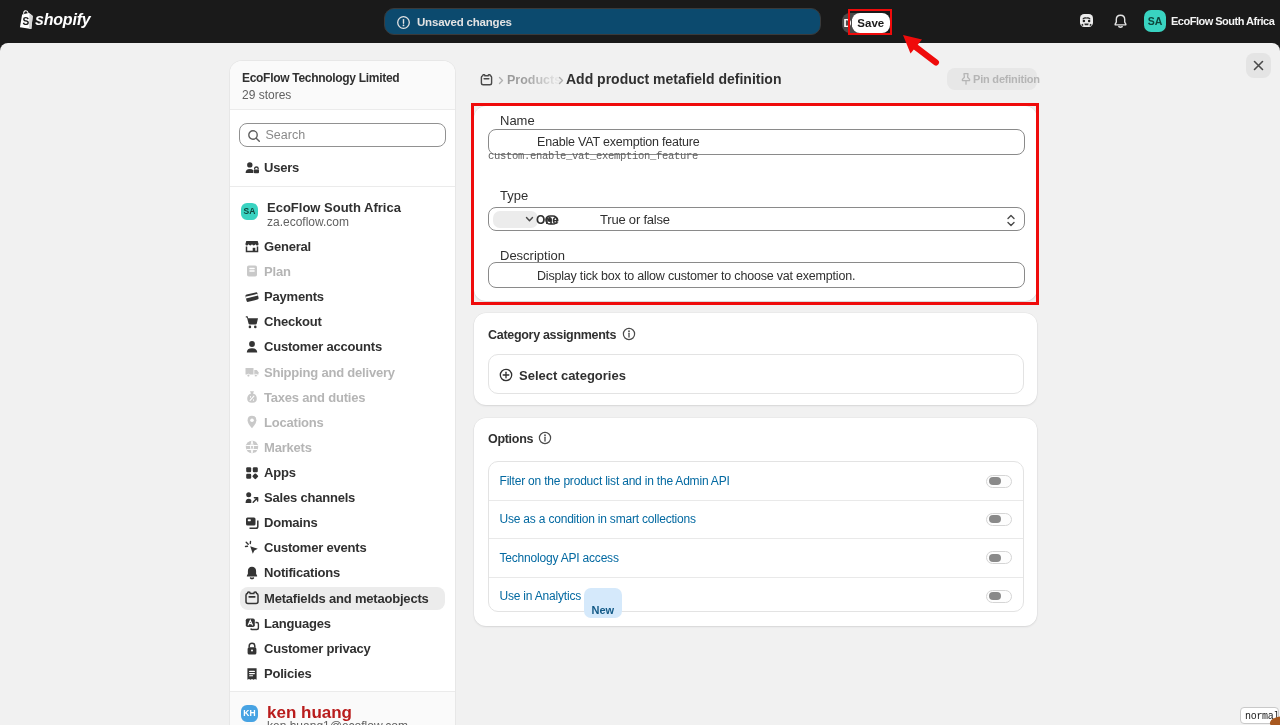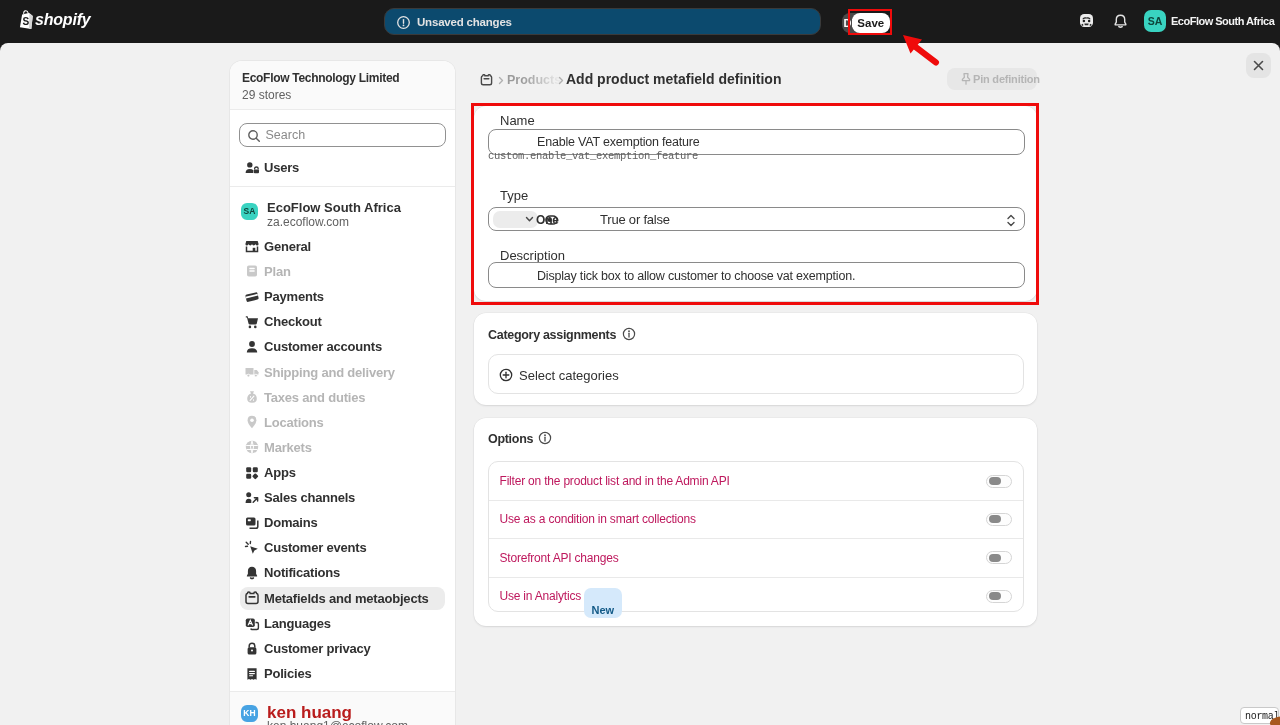--- a/index.html
+++ b/index.html
@@ -58,21 +58,21 @@
   .inp { position:absolute; left:14px; width:537px; height:26px; border:1px solid #8a8a8a; border-radius:8px; background:#fff; }
   .inp span { position:absolute; left:12px; top:5.5px; font-size:12.5px; color:#303030; white-space:nowrap; letter-spacing:-0.2px;margin-left:36px; }
   .h2 { position:absolute; left:14px; font-size:12.5px; font-weight:700; color:#303030; letter-spacing:-0.3px; }
   .ibox { position:absolute; left:14px; width:535.5px; border:1px solid #e3e3e3; border-radius:10px; background:#fff; }
 
   
   #redrect { position:absolute; left:470.5px; top:59.5px; width:568px; height:202px; border:3px solid #ef0b0b; }
 
   
   .orow { position:absolute; left:10.5px; right:10.5px; height:38.4px; }
-  .orow .lb { position:absolute; left:0; top:12.5px; font-size:12px; color:#be185d; white-space:nowrap; letter-spacing:-0.2px; }
+  .orow .lb { position:absolute; left:0; top:12.5px; font-size:12px; color:#0369a1; white-space:nowrap; letter-spacing:-0.2px; }
   .odiv { position:absolute; left:0; right:0; height:1px; background:#e9e9e9; }
   .tog { position:absolute; right:0; top:13px; width:26px; height:13px; border:1px solid #d5d5d5; border-radius:7px; background:#fdfdfd; }
   .tog i { position:absolute; left:1.5px; top:1.5px; width:12px; height:8px; border-radius:4.5px; background:#8a8a8a; }
   .badge { position:absolute; left:84px; top:11.5px; height:14px; padding:15px 8px; background:#d5e9fb; border-radius:7px; color:#135a87; font-size:11px; font-weight:700; line-height:14px; }
 
   #normalbox { position:absolute; left:1240px; top:706.5px; width:39px; height:17.5px; background:#fff; border:1px solid #c9c9c9; border-radius:4px; z-index:60; }
   #normalbox span { position:absolute; left:4px; top:3px; font-family:"Liberation Mono", monospace; font-size:10px; color:#1a1a1a; letter-spacing:-0.3px; }
   svg { display:block; }
 </style>
 </head>
@@ -351,21 +351,21 @@
           <circle cx="7" cy="7" r="5.6" fill="none" stroke="#4a4a4a" stroke-width="1.2"></circle>
           <line x1="7" y1="6.2" x2="7" y2="10" stroke="#4a4a4a" stroke-width="1.3" stroke-linecap="round"></line>
           <circle cx="7" cy="4.2" r="0.9" fill="#4a4a4a"></circle>
         </svg>
       <div class="ibox" style="top:41.5px;height:40px">
         <svg class="abs" style="left:10px;top:13px" width="14" height="14" viewBox="0 0 14 14">
             <circle cx="7" cy="7" r="5.7" fill="none" stroke="#303030" stroke-width="1.3"></circle>
             <line x1="7" y1="4.2" x2="7" y2="9.8" stroke="#303030" stroke-width="1.3" stroke-linecap="round"></line>
             <line x1="4.2" y1="7" x2="9.8" y2="7" stroke="#303030" stroke-width="1.3" stroke-linecap="round"></line>
           </svg>
-        <span class="abs" style="left:30px;top:13px;font-size:13px;font-weight:400;color:#303030;position:absolute">Select categories</span>
+        <span class="abs" style="left:30px;top:13px;font-size:13px;font-weight:700;color:#303030;position:absolute">Select categories</span>
       </div>
     </div>
 
     <div class="card" id="card3">
       <div class="h2" style="top:13.5px">Options</div>
       <svg class="abs" style="left:64px;top:13px" width="14" height="14" viewBox="0 0 14 14">
           <circle cx="7" cy="7" r="5.6" fill="none" stroke="#4a4a4a" stroke-width="1.2"></circle>
           <line x1="7" y1="6.2" x2="7" y2="10" stroke="#4a4a4a" stroke-width="1.3" stroke-linecap="round"></line>
           <circle cx="7" cy="4.2" r="0.9" fill="#4a4a4a"></circle>
         </svg>
@@ -378,21 +378,21 @@
           </div>
         <div class="odiv" style="top:38.4px"></div>
         <div class="orow" style="top:38.4px">
             <span class="lb">Use as a condition in smart collections</span>
             <div class="tog">
               <i></i>
             </div>
           </div>
         <div class="odiv" style="top:76.8px"></div>
         <div class="orow" style="top:76.8px">
-            <span class="lb">Storefront API changes</span>
+            <span class="lb">Technology API access</span>
             <div class="tog">
               <i></i>
             </div>
           </div>
         <div class="odiv" style="top:115.2px"></div>
         <div class="orow" style="top:115.2px">
             <span class="lb">Use in Analytics</span>
             <span class="badge">New</span>
             <div class="tog">
               <i></i>

